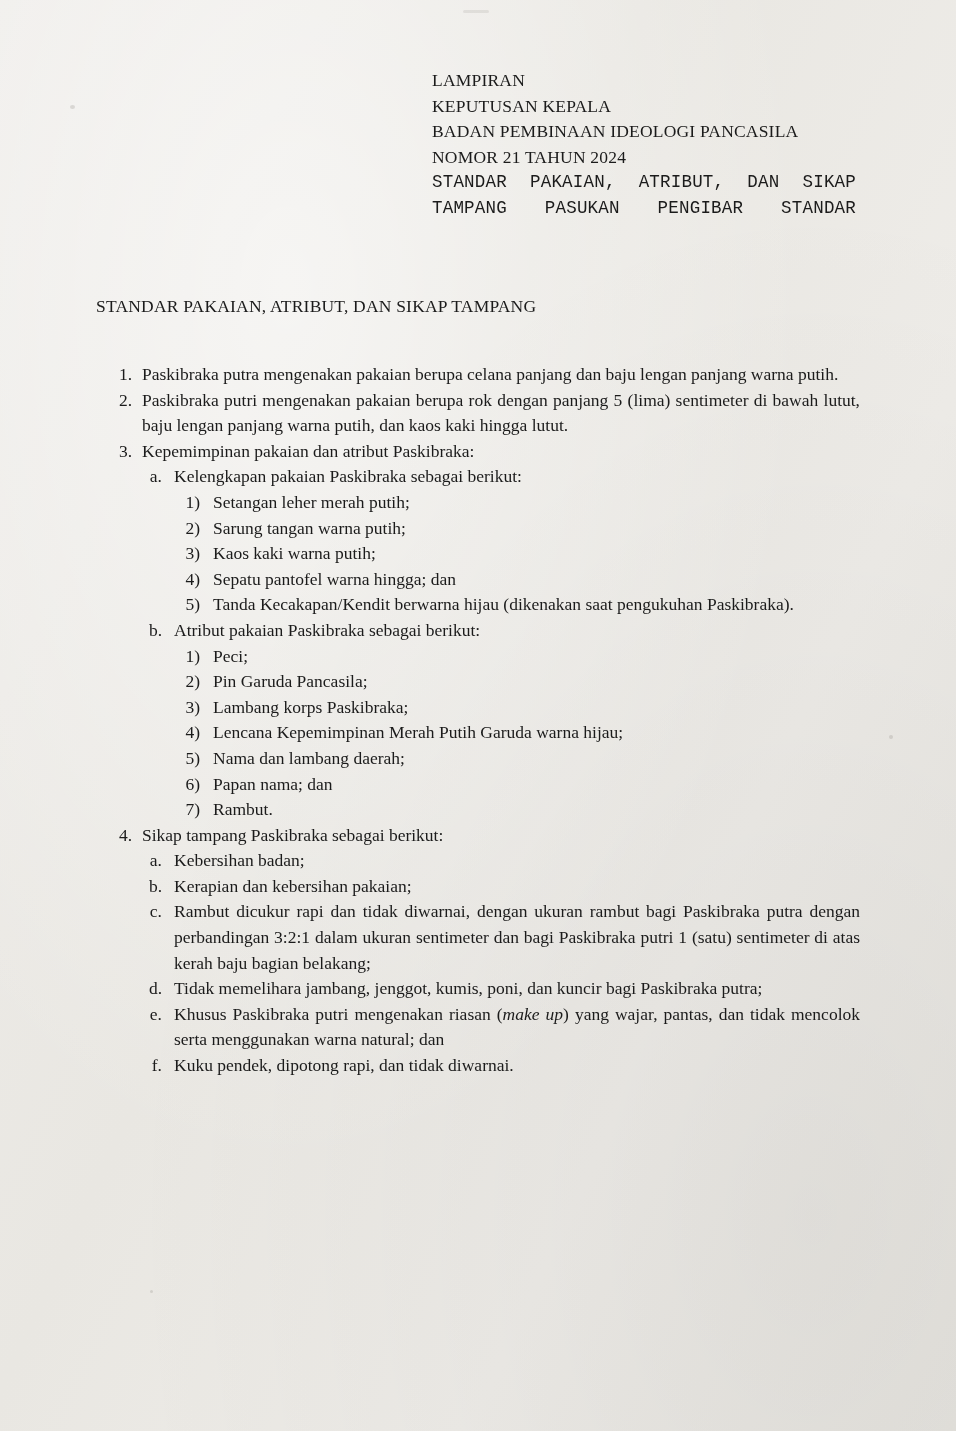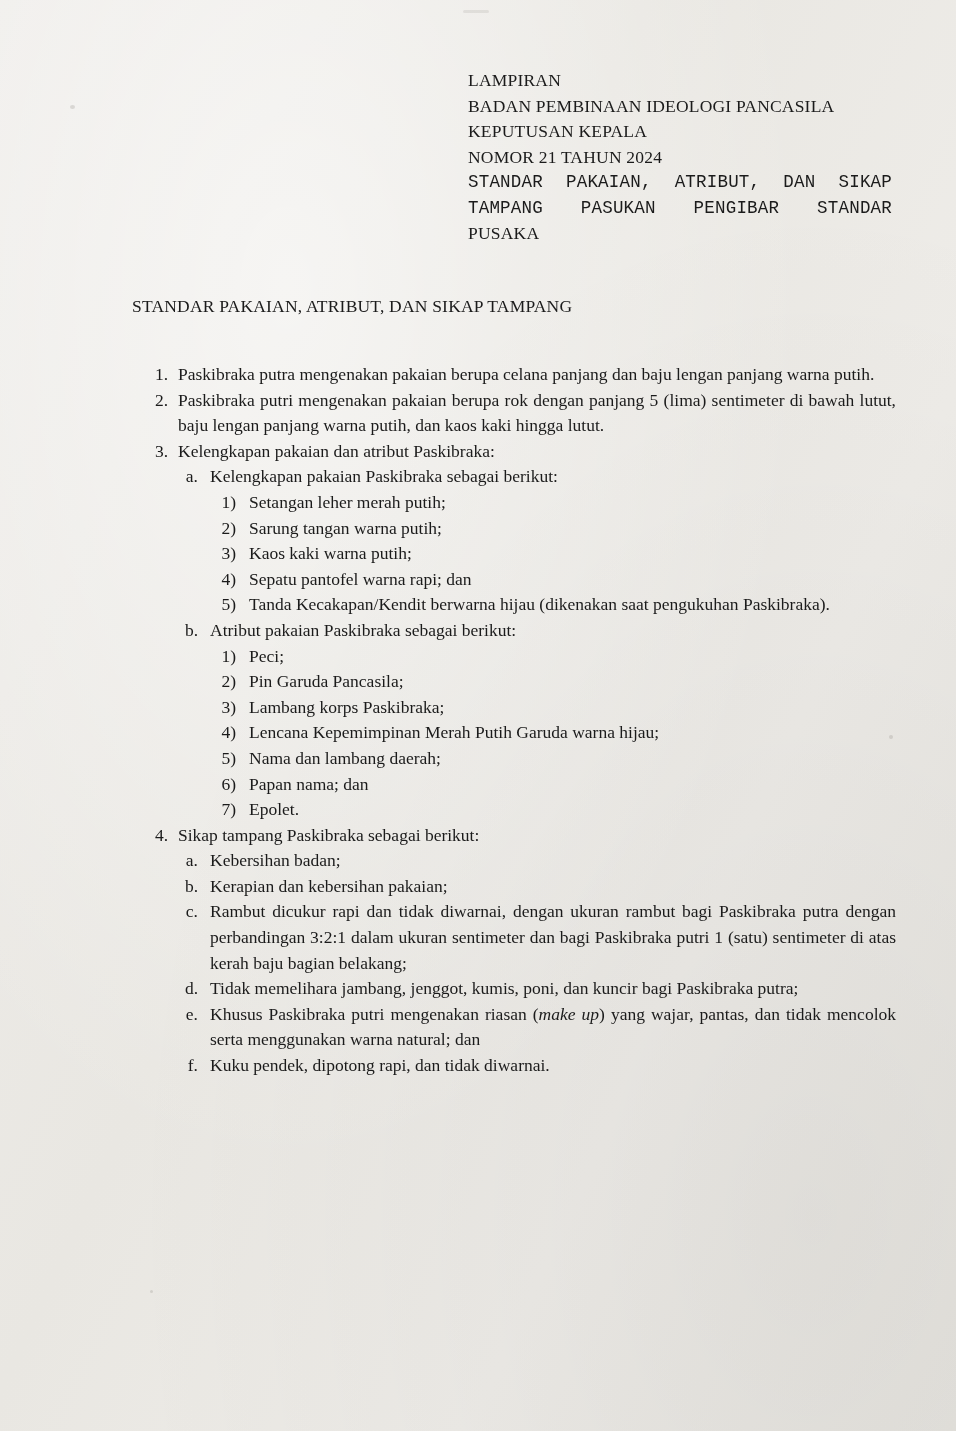--- a/index.html
+++ b/index.html
@@ -25,21 +25,20 @@
       linear-gradient(115deg, #efedea 0%, #e9e7e2 40%, #eeece8 70%, #e7e5e0 100%);
   }
   .speck {
     position: absolute;
     background: rgba(140,135,128,0.25);
     border-radius: 50%;
   }
   .content {
     position: absolute;
     inset: 0;
-    margin-left: 36px;
   }
 
   
   .header-block {
     position: absolute;
     left: 432px;
     top: 68px;
     width: 424px;
     font-size: 17.5px;
     line-height: 25.5px;
@@ -106,64 +105,63 @@
 <div class="paper"></div>
 <div class="speck" style="left:70px; top:105px; width:5px; height:4px;"></div>
 <div class="speck" style="left:463px; top:10px; width:26px; height:3px; border-radius:2px; background:rgba(150,145,138,0.18);"></div>
 <div class="speck" style="left:889px; top:735px; width:4px; height:4px;"></div>
 <div class="speck" style="left:150px; top:1290px; width:3px; height:3px;"></div>
 
 <div class="content">
 
   <div class="header-block">
       <div class="line">LAMPIRAN</div>
+      <div class="line">KEPUTUSAN KEPALA</div>
       <div class="line">BADAN PEMBINAAN IDEOLOGI PANCASILA</div>
-      <div class="line">KEPUTUSAN KEPALA</div>
       <div class="line">NOMOR 21 TAHUN 2024</div>
       <div class="line just">STANDAR PAKAIAN, ATRIBUT, DAN SIKAP</div>
       <div class="line just">TAMPANG PASUKAN PENGIBAR STANDAR</div>
-      <div class="line">PUSAKA</div>
     </div>
 
   <div class="doc-title">
     <div>STANDAR PAKAIAN, ATRIBUT, DAN SIKAP TAMPANG</div>
   </div>
 
   <div class="body-list">
       <div class="row lvl1">
         <div class="marker">1.</div>
         <div class="txt">Paskibraka putra mengenakan pakaian berupa celana panjang dan baju lengan panjang warna putih.</div>
       </div>
       <div class="row lvl1">
         <div class="marker">2.</div>
         <div class="txt">Paskibraka putri mengenakan pakaian berupa rok dengan panjang 5 (lima) sentimeter di bawah lutut, baju lengan panjang warna putih, dan kaos kaki hingga lutut.</div>
       </div>
       <div class="row lvl1">
         <div class="marker">3.</div>
-        <div class="txt nojust">Kelengkapan pakaian dan atribut Paskibraka:</div>
+        <div class="txt nojust">Kepemimpinan pakaian dan atribut Paskibraka:</div>
       </div>
       <div class="row lvl2">
         <div class="marker">a.</div>
         <div class="txt nojust">Kelengkapan pakaian Paskibraka sebagai berikut:</div>
       </div>
       <div class="row lvl3">
         <div class="marker">1)</div>
         <div class="txt nojust">Setangan leher merah putih;</div>
       </div>
       <div class="row lvl3">
         <div class="marker">2)</div>
         <div class="txt nojust">Sarung tangan warna putih;</div>
       </div>
       <div class="row lvl3">
         <div class="marker">3)</div>
         <div class="txt nojust">Kaos kaki warna putih;</div>
       </div>
       <div class="row lvl3">
         <div class="marker">4)</div>
-        <div class="txt nojust">Sepatu pantofel warna rapi; dan</div>
+        <div class="txt nojust">Sepatu pantofel warna hingga; dan</div>
       </div>
       <div class="row lvl3">
         <div class="marker">5)</div>
         <div class="txt">Tanda Kecakapan/Kendit berwarna hijau (dikenakan saat pengukuhan Paskibraka).</div>
       </div>
       <div class="row lvl2">
         <div class="marker">b.</div>
         <div class="txt nojust">Atribut pakaian Paskibraka sebagai berikut:</div>
       </div>
       <div class="row lvl3">
@@ -185,21 +183,21 @@
       <div class="row lvl3">
         <div class="marker">5)</div>
         <div class="txt nojust">Nama dan lambang daerah;</div>
       </div>
       <div class="row lvl3">
         <div class="marker">6)</div>
         <div class="txt nojust">Papan nama; dan</div>
       </div>
       <div class="row lvl3">
         <div class="marker">7)</div>
-        <div class="txt nojust">Epolet.</div>
+        <div class="txt nojust">Rambut.</div>
       </div>
       <div class="row lvl1">
         <div class="marker">4.</div>
         <div class="txt nojust">Sikap tampang Paskibraka sebagai berikut:</div>
       </div>
       <div class="row lvl2">
         <div class="marker">a.</div>
         <div class="txt nojust">Kebersihan badan;</div>
       </div>
       <div class="row lvl2">

